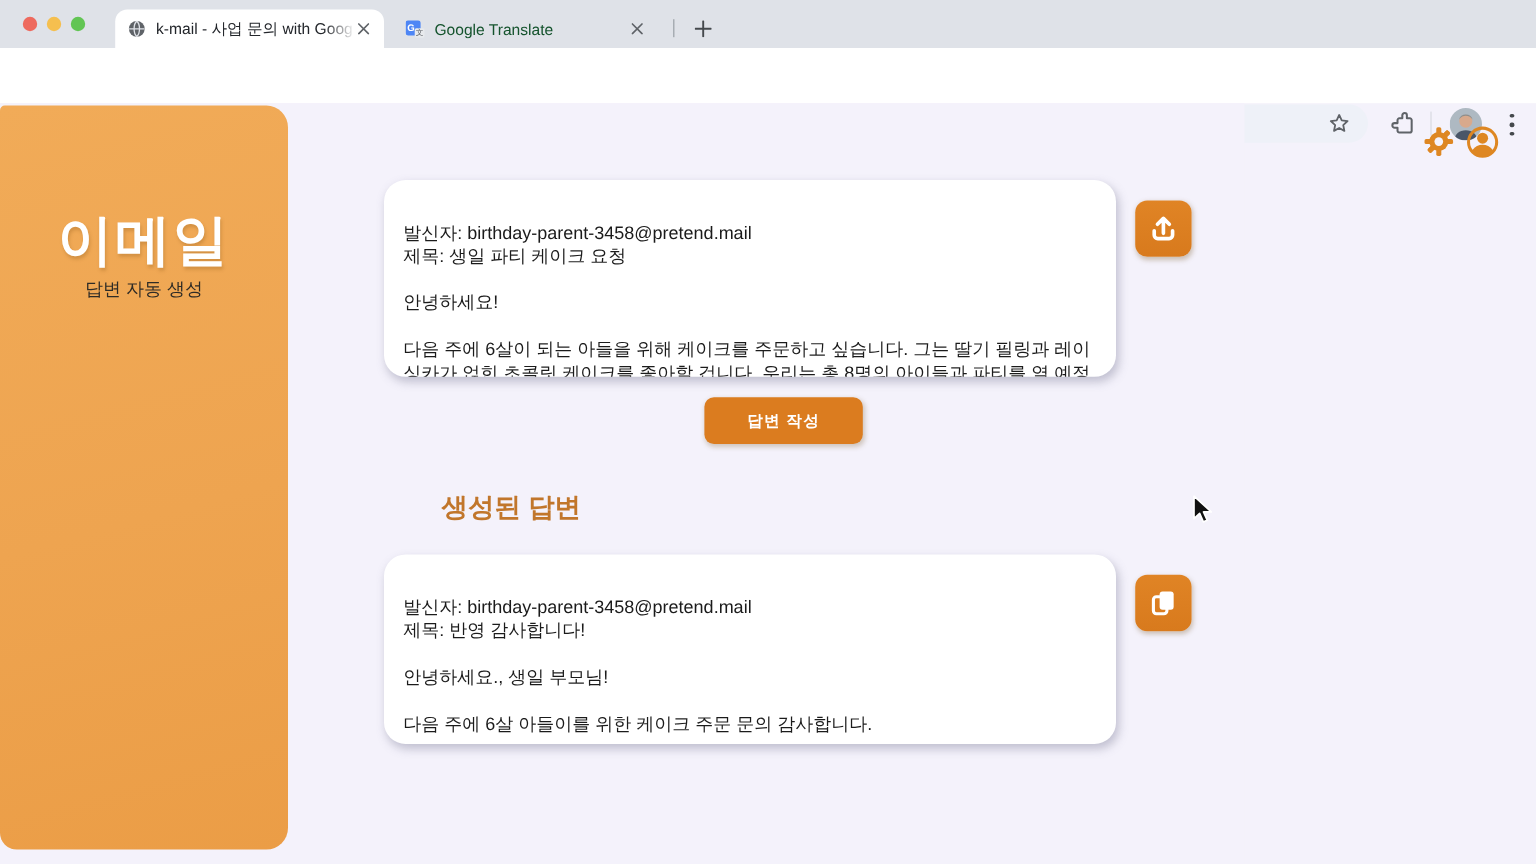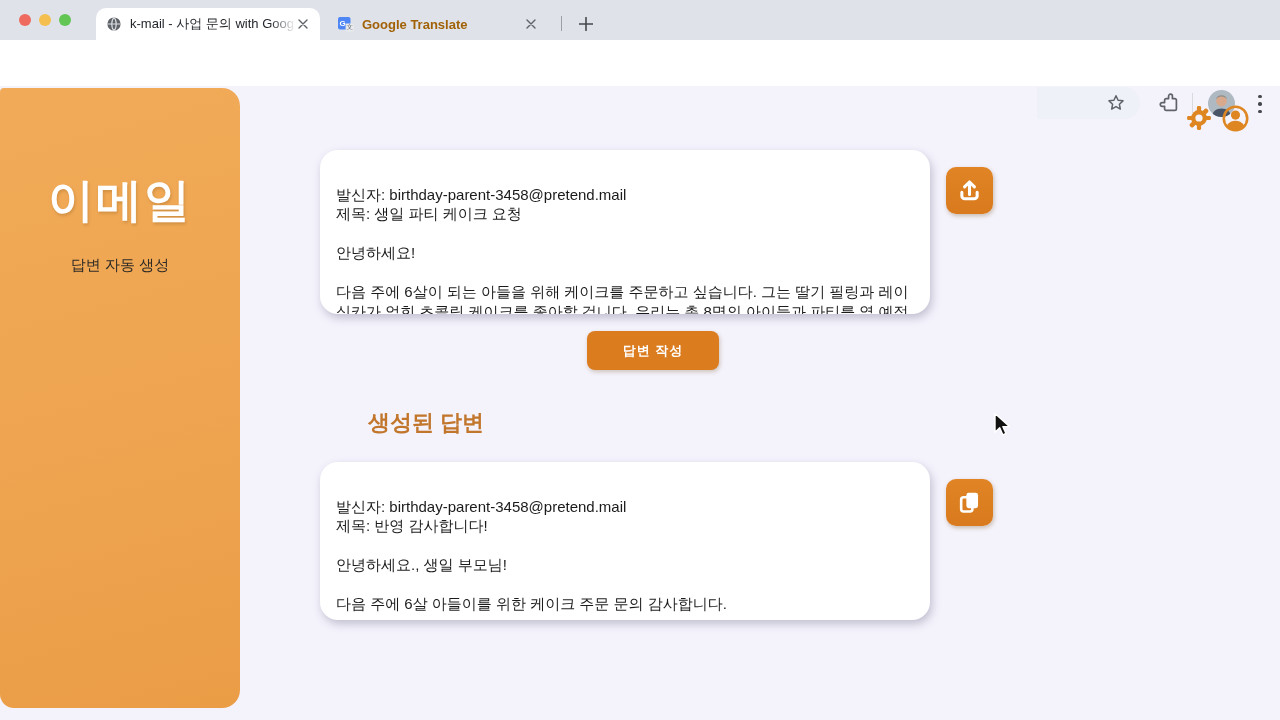--- a/index.html
+++ b/index.html
@@ -11,21 +11,21 @@
   .traffic { position:absolute; top:14px; width:12px; height:12px; border-radius:50%; }
   .tl-red { left:19px; background:#EE6A5E; }
   .tl-yellow { left:39px; background:#F5BF4F; }
   .tl-green { left:59px; background:#62C554; }
 
   .tab { position:absolute; top:8px; height:32px; display:flex; align-items:center; padding:0 8px 0 10px; }
   .tab.active { left:96px; width:224px; background:#FFFFFF; border-radius:10px 10px 0 0; }
   .tab.inactive { left:328px; width:220px; }
   .tab .favicon { width:16px; height:16px; flex:0 0 16px; margin-right:8px; }
   .tab .tab-title { font-size:13px; color:#23262B; white-space:nowrap; overflow:hidden; flex:1; position:relative; }
-  .tab.inactive .tab-title { color:#a16207;font-weight:bold; }
+  .tab.inactive .tab-title { color:#14532d; }
   .tab-fade { position:absolute; right:24px; top:8px; width:26px; height:24px;
               background:linear-gradient(to right, rgba(255,255,255,0), #FFFFFF); }
   .tab-close { width:18px; height:18px; border-radius:50%; display:flex; align-items:center; justify-content:center; flex:0 0 18px; }
   .tab-sep { position:absolute; left:561px; top:16px; width:1px; height:15px; background:#9AA0A6; }
   .newtab-btn { position:absolute; left:571px; top:9px; width:30px; height:30px; display:flex; align-items:center; justify-content:center; }
 
   .toolbar { position:absolute; top:40px; left:0; width:1280px; height:46px; background:#FFFFFF; }
   .nav-btn { position:absolute; top:49px; width:28px; height:28px; display:flex; align-items:center; justify-content:center; }
   .btn-back { left:10px; } .btn-forward { left:45px; } .btn-reload { left:82px; }
   .omnibox { position:absolute; left:122px; top:47px; width:1018px; height:32px; border-radius:16px; background:#EEF1F8; display:flex; align-items:center; }
@@ -39,21 +39,21 @@
   .kebab i { width:3.4px; height:3.4px; border-radius:50%; background:#45494D; }
 
   
   .content { position:absolute; top:86px; left:0; width:1037px; height:634px; background:#F4F2FB; }
 
   .sidebar { position:absolute; left:0; top:2px; width:240px; height:620px;
              background:linear-gradient(165deg,#F1AB58 0%, #EEA450 55%, #EB9D46 100%);
              border-radius:4px 18px 18px 14px; }
   .sidebar-title { margin-top:82px; text-align:center; font-size:46px; font-weight:800; color:#FFFFFF;
                    letter-spacing:2px; text-shadow:1px 2px 3px rgba(120,70,10,0.25); }
-  .sidebar-sub { margin-top:24px; text-align:center; font-size:15px; font-weight:500; color:#2E2B26; }
+  .sidebar-sub { text-align:center; font-size:15px; font-weight:500; color:#2E2B26; }
 
   .icon-btn-top { position:absolute; width:28px; height:28px; }
   .gear-btn { left:1185px; top:18px; }
   .person-btn { left:1221px; top:18px; }
 
   .mail-card { position:absolute; left:320px; width:610px; background:#FFFFFF; border-radius:18px;
                box-shadow:2px 4px 8px rgba(110,110,140,0.38); padding:15px 16px;
                font-size:15px; line-height:19.5px; color:#1B1B1B; white-space:pre-line; overflow:hidden; }
   .card-incoming { top:64px; height:164px; }
   .card-generated { top:376px; height:158px; }

